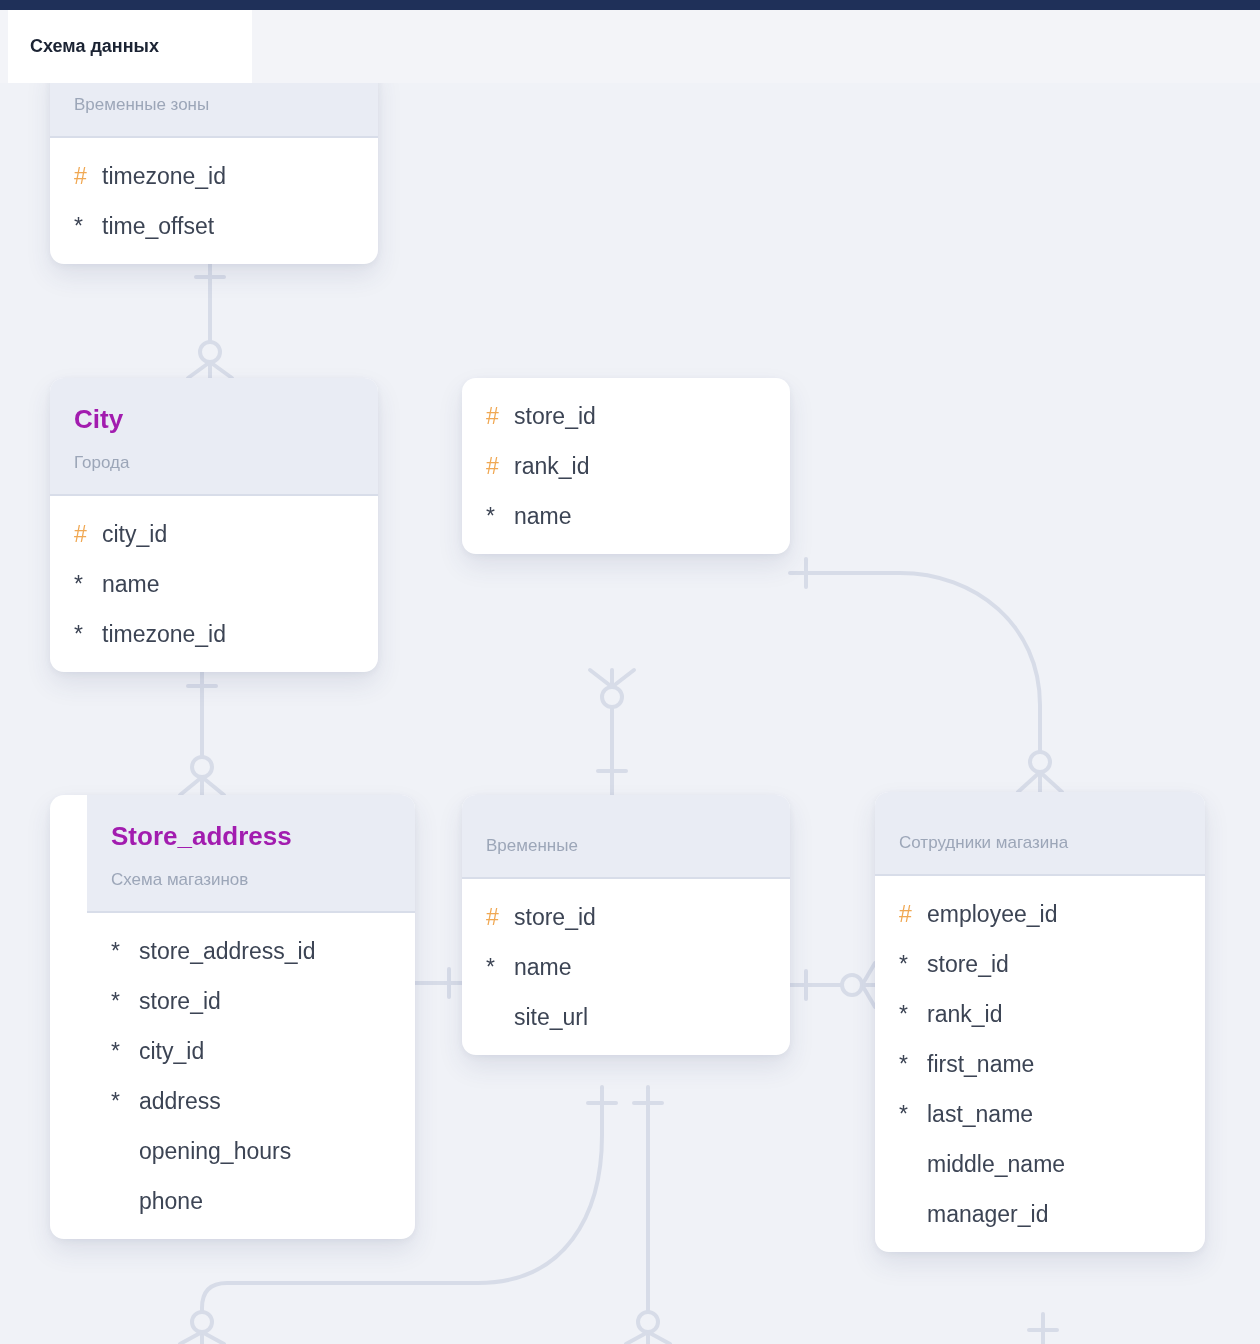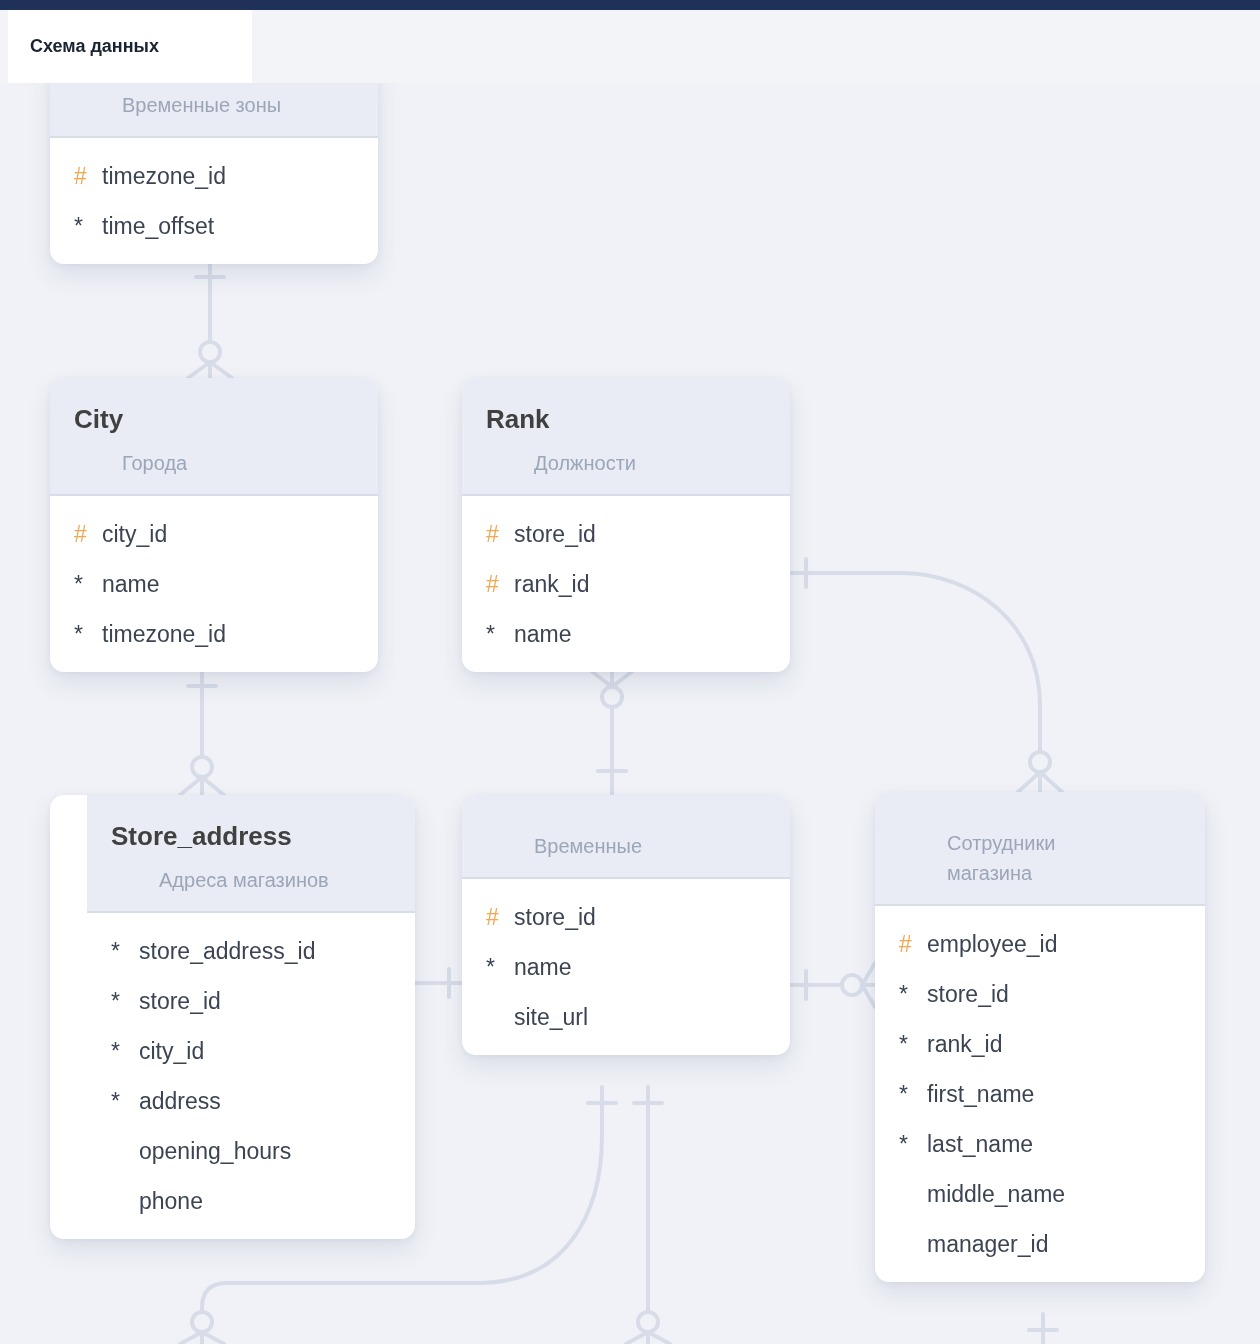--- a/index.html
+++ b/index.html
@@ -27,22 +27,22 @@
   .table{
     position:absolute;background:#ffffff;border-radius:14px;z-index:2;overflow:hidden;
     box-shadow:0 12px 26px rgba(45,62,110,0.10), 0 2px 6px rgba(45,62,110,0.06);
   }
   .thead{
     background:#e9ecf4;border-bottom:2px solid #d8dde9;
     padding:24px 24px 16px;box-sizing:border-box;
   }
   .table.no-title .thead{padding-top:30px;}
   .table.no-title .tsub{margin-top:0;}
-  .ttitle{font-size:26px;line-height:34px;font-weight:700;color:#404040;}
-  .tsub{font-size:20px;line-height:30px;color:#9ca6b8;margin-top:12px;margin-left:48px;}
+  .ttitle{font-size:26px;line-height:34px;font-weight:700;color:#a21caf;}
+  .tsub{font-size:17px;line-height:30px;color:#9ca6b8;margin-top:12px;}
   .tsub.narrow{max-width:170px;}
   .tbody{padding:13px 0;}
   .trow{height:50px;display:flex;align-items:center;padding:0 24px;font-size:23px;color:#3c4454;}
   .pfx{width:28px;flex:none;color:#3c4454;}
   .pfx.hash{color:#f0a853;}
 </style>
 </head>
 <body>
 
 <div class="canvas">
@@ -143,44 +143,40 @@
           <span>name</span>
         </div>
       <div class="trow">
           <span class="pfx">*</span>
           <span>timezone_id</span>
         </div>
     </div>
   </div>
 
   <div class="table" style="left:462px;top:378px;width:328px;">
-    <div class="thead">
-      <div class="ttitle">Rank</div>
-      <div class="tsub">Должности</div>
-    </div>
     <div class="tbody">
       <div class="trow">
           <span class="pfx hash">#</span>
           <span>store_id</span>
         </div>
       <div class="trow">
           <span class="pfx hash">#</span>
           <span>rank_id</span>
         </div>
       <div class="trow">
           <span class="pfx">*</span>
           <span>name</span>
         </div>
     </div>
   </div>
 
   <div class="table" style="left:50px;top:795px;width:328px;padding-left:37px;">
     <div class="thead">
       <div class="ttitle">Store_address</div>
-      <div class="tsub">Адреса магазинов</div>
+      <div class="tsub">Схема магазинов</div>
     </div>
     <div class="tbody">
       <div class="trow">
           <span class="pfx">*</span>
           <span>store_address_id</span>
         </div>
       <div class="trow">
           <span class="pfx">*</span>
           <span>store_id</span>
         </div>

